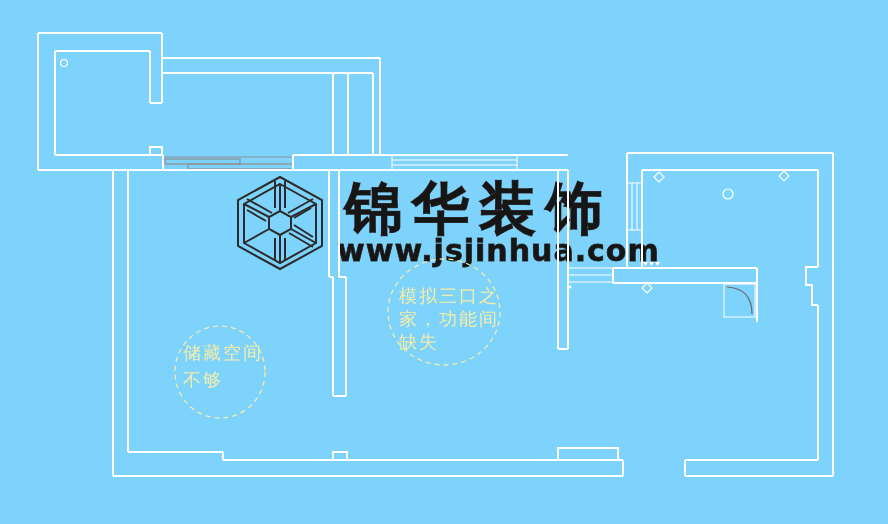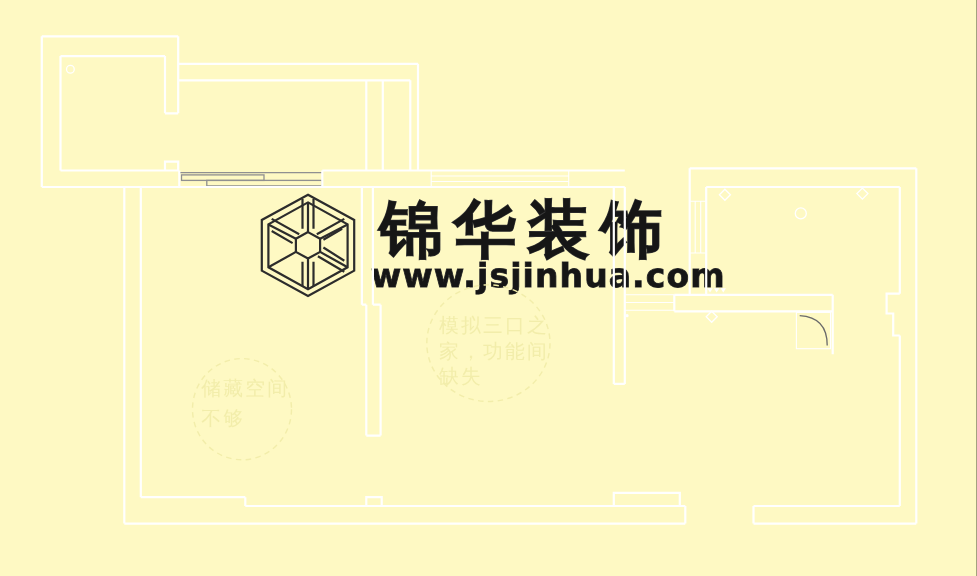--- a/index.html
+++ b/index.html
@@ -1,17 +1,17 @@
 <!DOCTYPE html>
 <html><head>
 <meta charset="utf-8">
 <style>
   html,body{margin:0;padding:0;background:#000;}
   .stage{
-    position:relative;width:888px;height:524px;background:#fef9c3;overflow:hidden;
+    position:relative;width:888px;height:524px;background:#7dd3fc;overflow:hidden;
     font-family:"DejaVu Sans",sans-serif;
   }
   svg{display:block;}
   .wall{stroke:#ffffff;stroke-width:2;fill:none;}
   .thin{stroke:#ffffff;stroke-width:1;fill:none;}
   .gray{stroke:#909090;stroke-width:1.2;fill:none;}
   .marker{stroke:#ffffff;stroke-width:1.2;fill:none;}
   .marker-fill{fill:#ffffff;stroke:none;}
   .logo{stroke:#2c2c2c;stroke-width:2;fill:none;}
   .wm-brand{font-size:57px;font-weight:bold;letter-spacing:10px;paint-order:stroke;}

